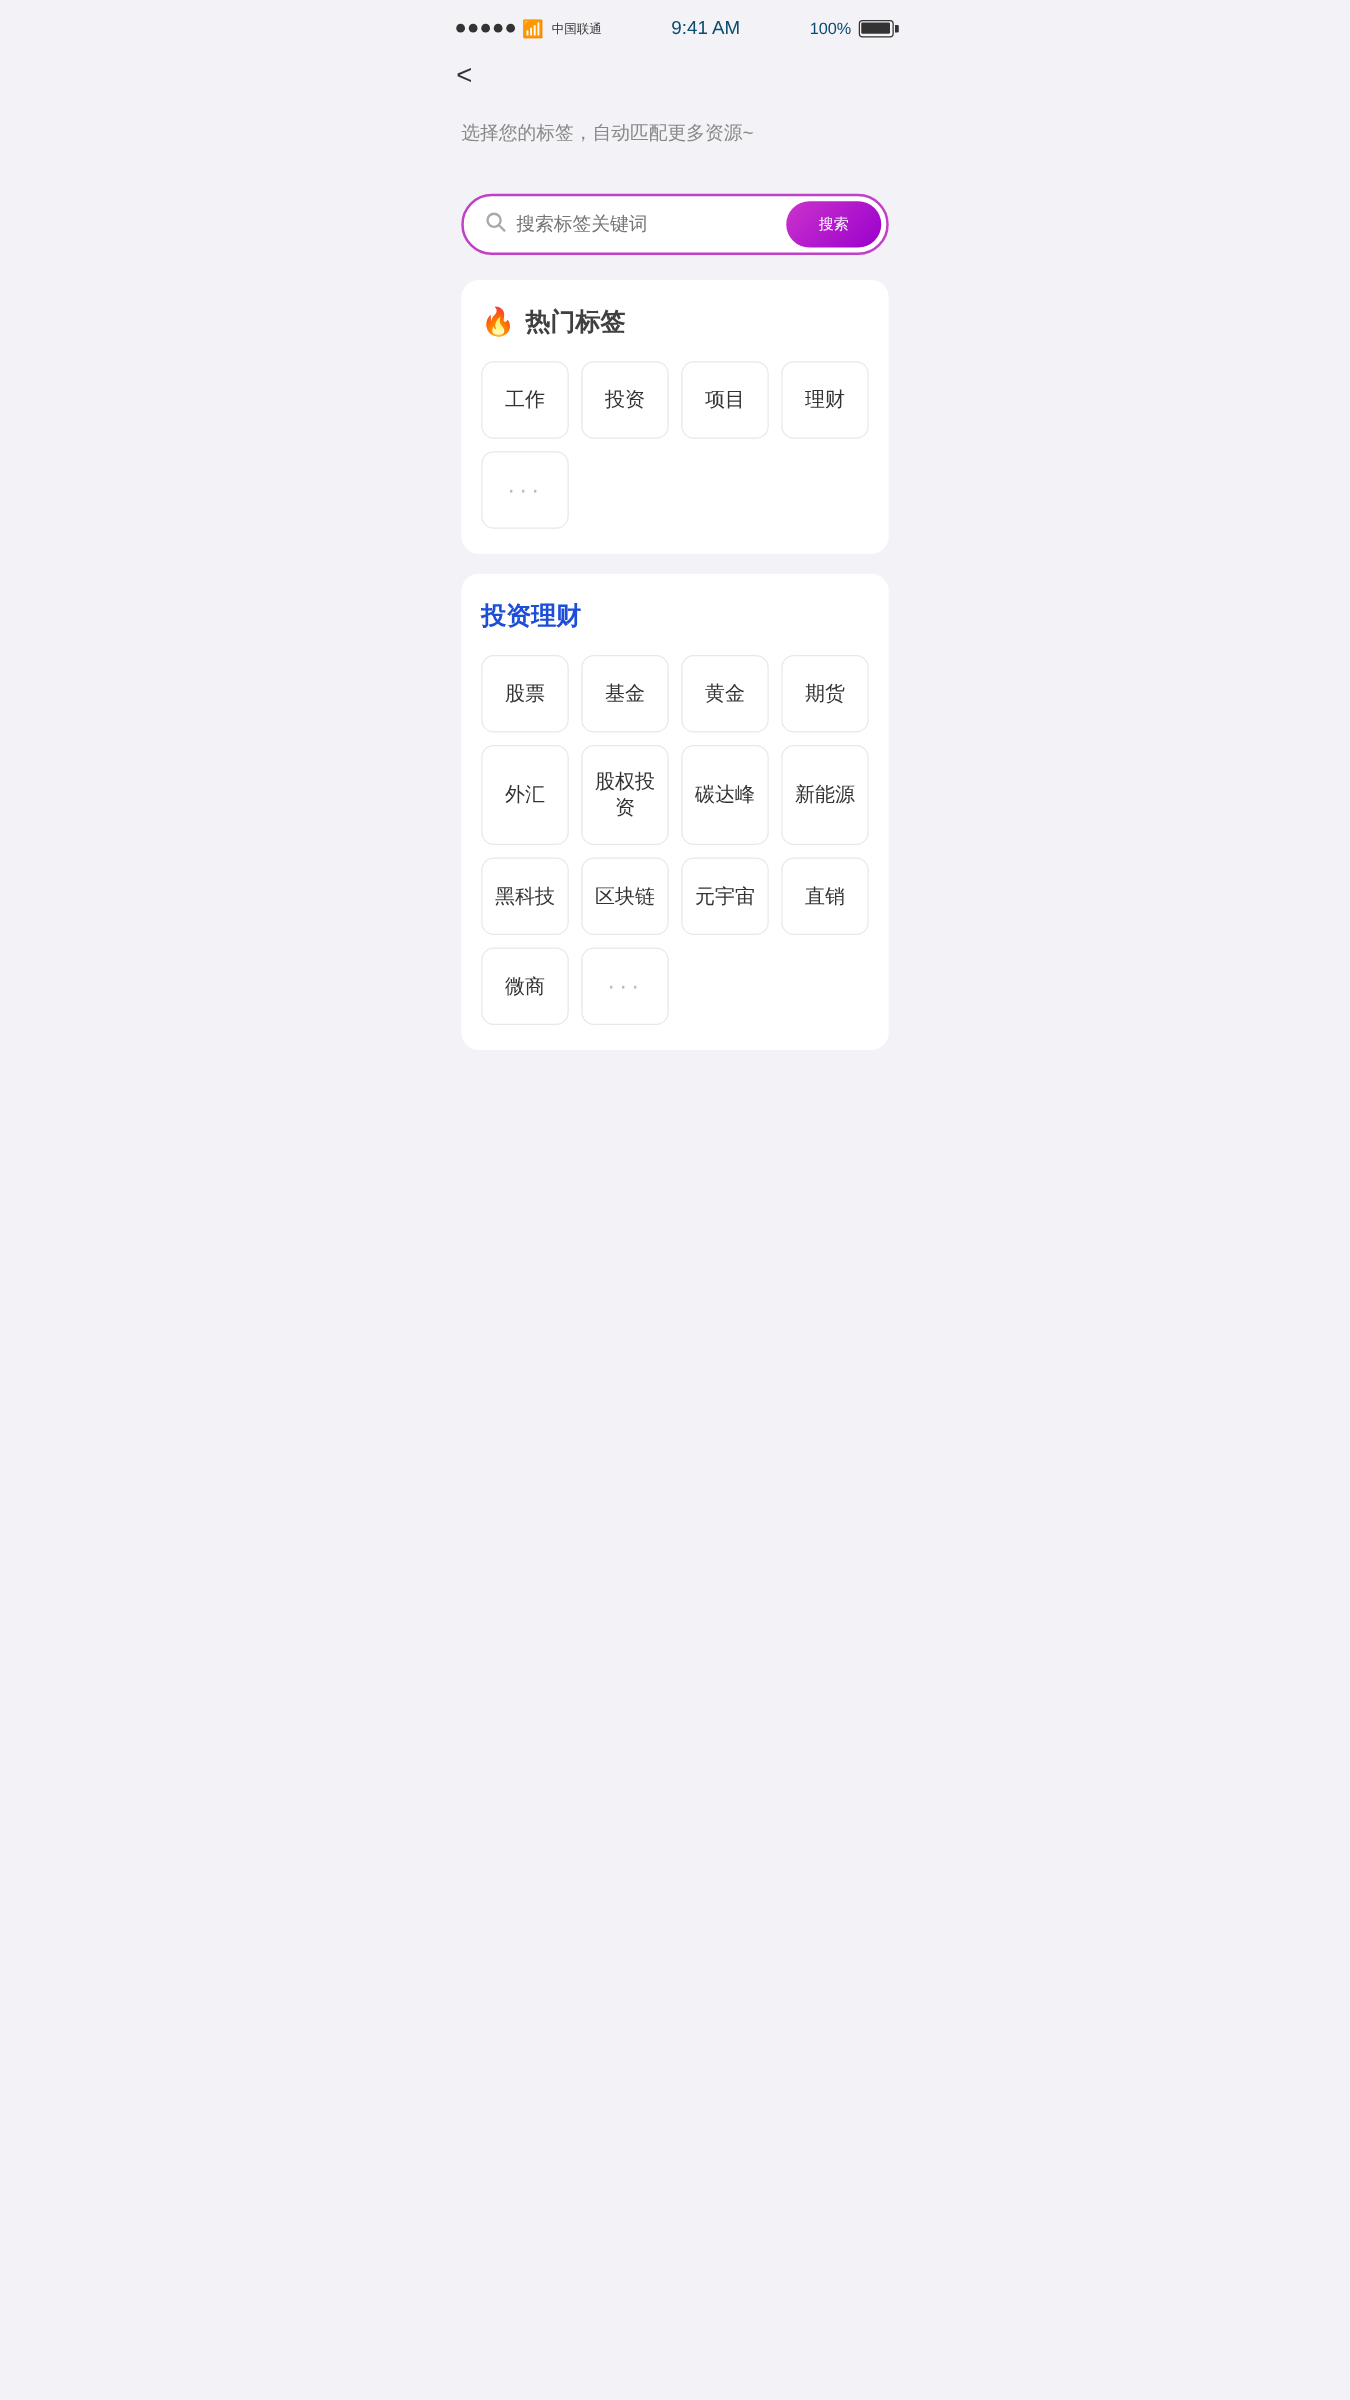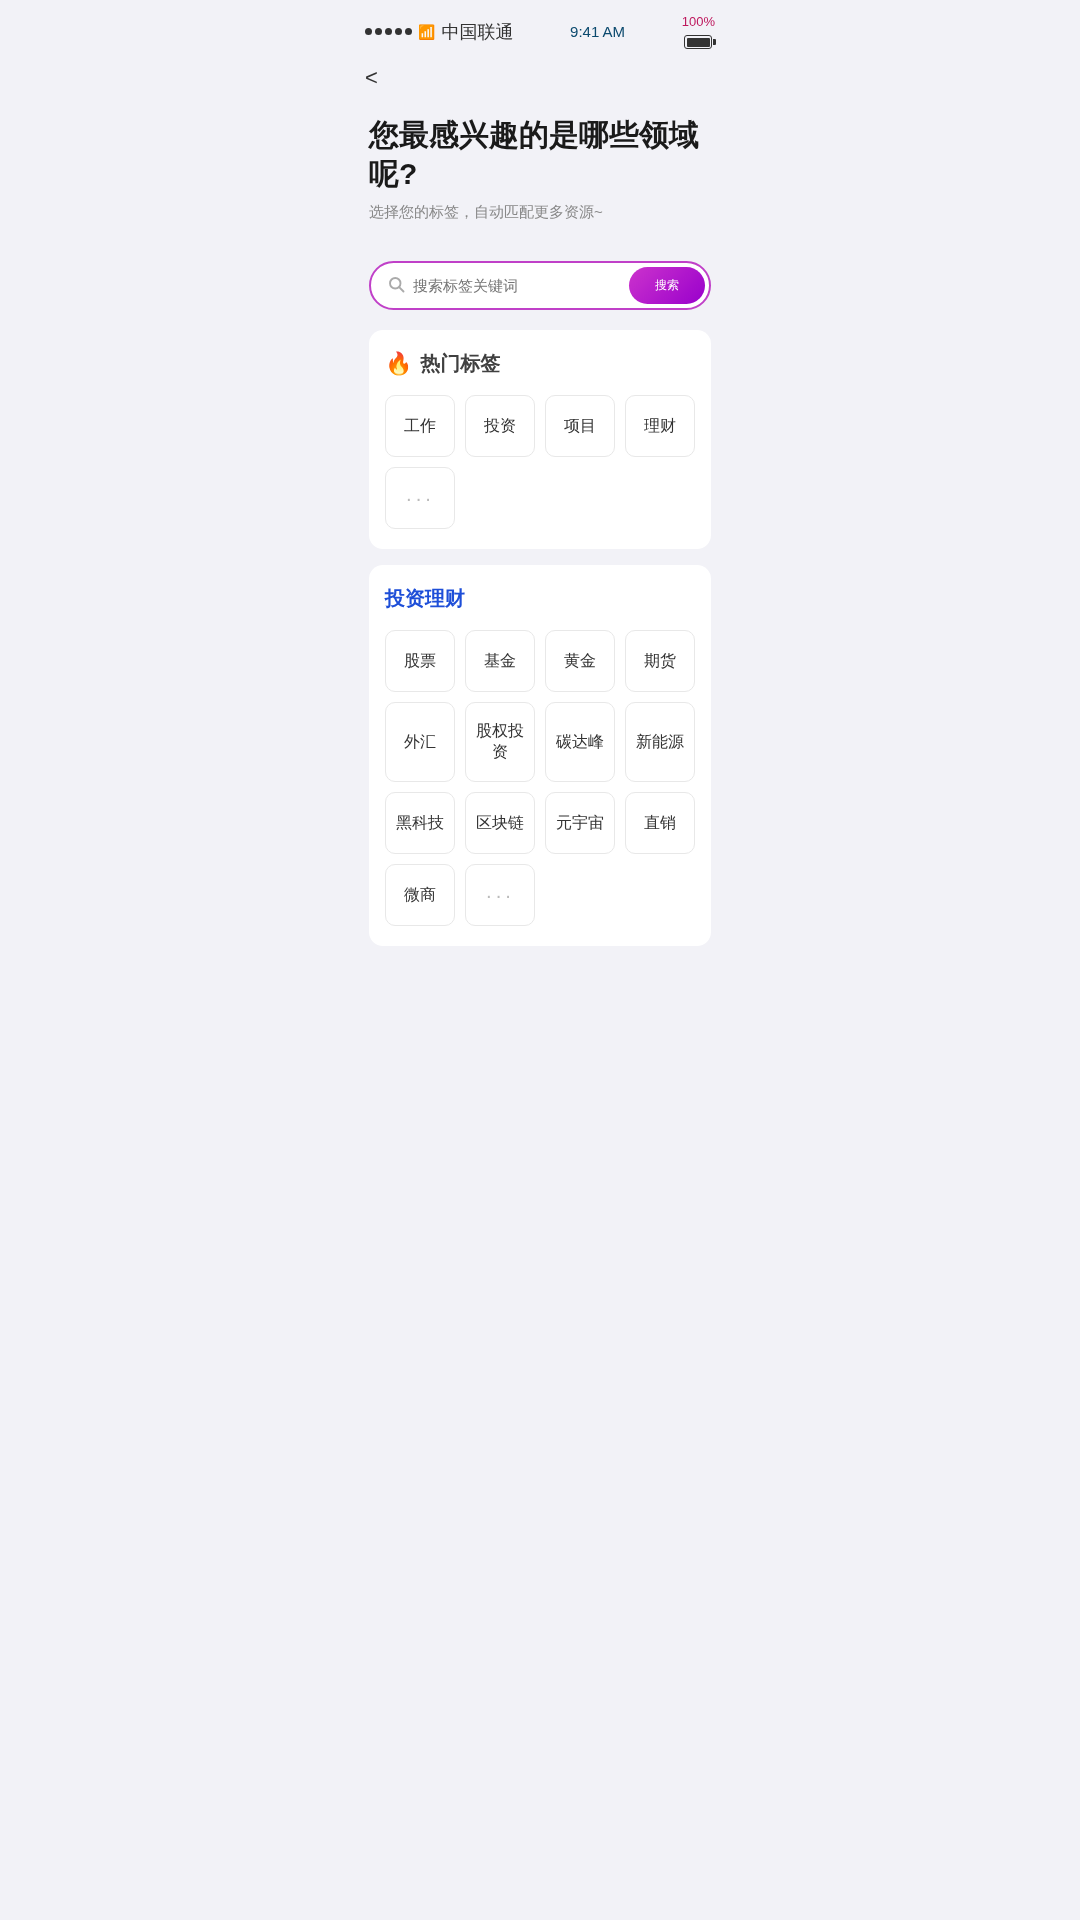--- a/index.html
+++ b/index.html
@@ -45,39 +45,38 @@
       height: 7px;
       border-radius: 50%;
       background: #333;
     }
 
     .wifi-icon {
       font-size: 14px;
     }
 
     .carrier-text {
-      font-size: 18px;
+      font-size: 10px;
       font-weight: 500;
       color: #333;
     }
 
     .status-center {
       font-size: 15px;
       font-weight: 400;
       color: #0c4a6e;
     }
 
     .status-right {
       display: flex;
       align-items: center;
       gap: 6px;
       font-size: 13px;
       font-weight: 500;
-      color: #be185d;
-      flex-direction: column;
+      color: #0c4a6e;
     }
 
     .battery-container {
       display: flex;
       align-items: center;
       gap: 2px;
     }
 
     .battery-body {
       width: 28px;
@@ -271,21 +270,20 @@
     </div>
   </div>
 </div>
 
 <div class="back-button">
   <span class="back-chevron">&lt;</span>
 </div>
 
 <div class="page-content">
 
-  <div class="page-title">您最感兴趣的是哪些领域呢?</div>
   <div class="page-subtitle">选择您的标签，自动匹配更多资源~</div>
 
   <div class="search-container">
     <div class="search-icon-wrap">
       <svg class="search-icon-svg" viewBox="0 0 24 24" fill="none" stroke="#aaa" stroke-width="2.5" stroke-linecap="round" stroke-linejoin="round">
         <circle cx="11" cy="11" r="7"></circle>
         <line x1="16.5" y1="16.5" x2="22" y2="22"></line>
       </svg>
     </div>
     <input class="search-input" type="text" placeholder="搜索标签关键词" style="">

